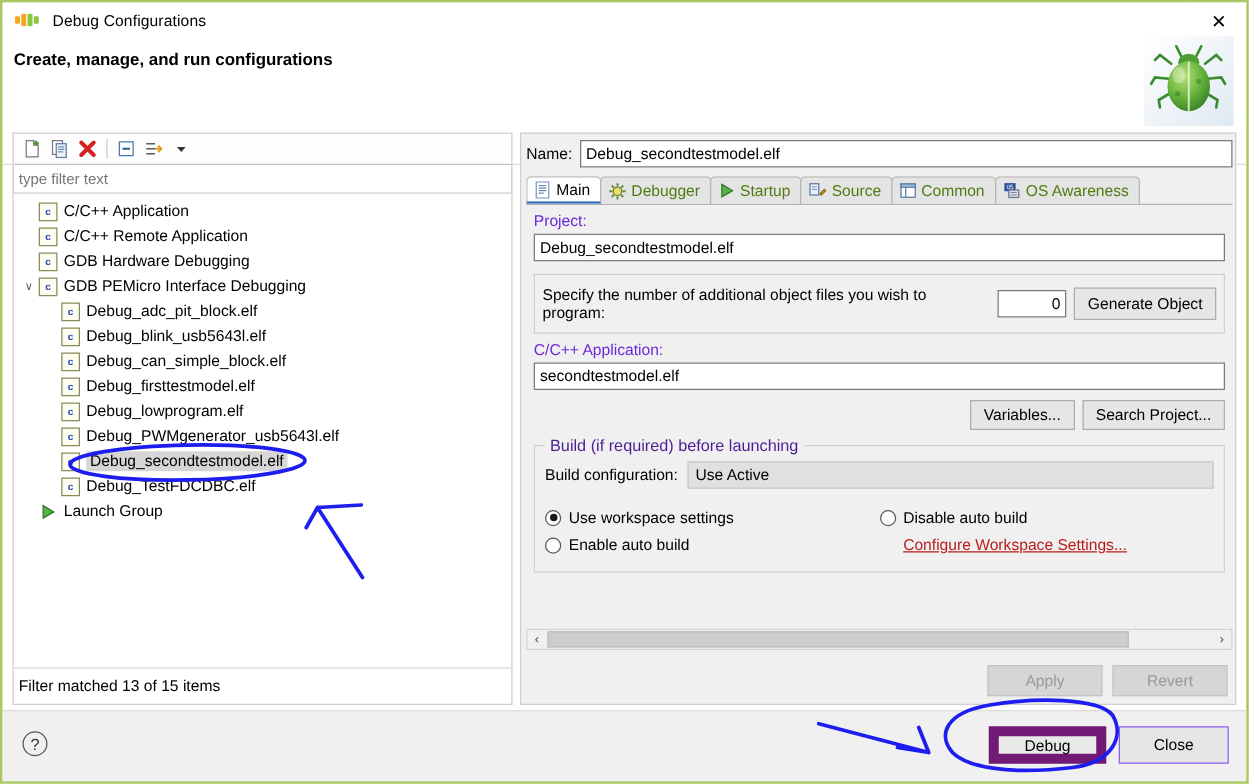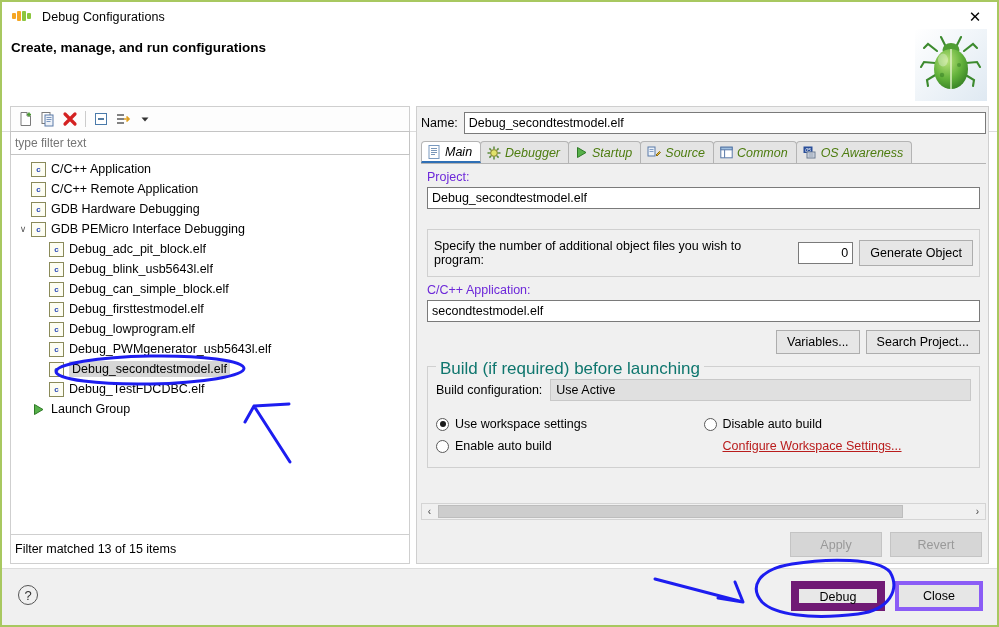--- a/index.html
+++ b/index.html
@@ -148,21 +148,20 @@
     border: 1px solid #7a7a7a; background: #fff;
     font-family: "Liberation Sans", sans-serif; font-size: 12.5px;
     padding: 1px 4px; outline: none;
   }
 
   #tabbar {
     position: absolute; left: 4px; top: 34px;
     width: 565px; height: 23px;
     display: flex; align-items: flex-end;
     border-bottom: 1px solid #b4b4b4;
-    font-style: italic;
   }
   .tab {
     height: 22px; display: flex; align-items: center;
     padding: 0 8px 0 6px;
     font-size: 12.5px; color: #4d7c0f; cursor: pointer;
     border: 1px solid #b4b4b4; border-bottom: none;
     border-radius: 4px 4px 0 0;
     background: #e4e4e4; margin-right: -1px;
     position: relative;
   }
@@ -182,21 +181,21 @@
     font-size: 12.5px; color: #6d28d9; margin: 6px 0 3px 6px;
   }
   .txt-input {
     display: block; margin: 0 6px; height: 22px;
     width: calc(100% - 12px);
     border: 1px solid #7a7a7a; background: #fff;
     font-family: "Liberation Sans", sans-serif; font-size: 12.5px;
     padding: 1px 4px; outline: none;
   }
   #objgroup {
-    margin: 20px 6px 0 6px;
+    margin: 10px 6px 0 6px;
     border: 1px solid #d0d0d0;
     background: #f0f0f0;
     height: 48px;
     display: flex; align-items: center; padding: 0 6px;
   }
   #obj-label { font-size: 12.5px; color: #000; }
   #obj-count {
     margin-left: 8px; width: 55px; height: 22px;
     border: 1px solid #7a7a7a; background: #fff;
     font-family: "Liberation Sans", sans-serif; font-size: 12.5px;
@@ -219,21 +218,21 @@
   #buildgroup {
     margin: 12px 6px 0 6px;
     border: 1px solid #d0d0d0;
     padding: 8px 8px 10px 8px;
     position: relative;
     background: #f0f0f0;
   }
   #build-legend {
     position: absolute; top: -8px; left: 8px;
     background: #f0f0f0; padding: 0 4px;
-    font-size: 17px; color: #0f766e;
+    font-size: 13px; color: #4c1d95;
   }
   #buildcfg-row { display: flex; align-items: center; margin-top: 4px; }
   #buildcfg-label { font-size: 12.5px; color: #000; margin-right: 8px; }
   #buildcfg-value {
     flex: 1; height: 22px; background: #e0e0e0; border: 1px solid #c8c8c8;
     display: flex; align-items: center; padding-left: 5px;
     font-size: 12.5px; color: #000;
   }
   #radios { display: flex; margin-top: 12px; }
   .radcol { width: 50%; }
@@ -295,21 +294,21 @@
     display: flex; gap: 10px;
   }
   #debug-button {
     width: 94px; height: 30px;
     border: 8px solid #701a75; background: #e8e8e8;
     font-size: 12.5px; font-family: "Liberation Sans", sans-serif;
     cursor: pointer; color: #000;
   }
   #close-button {
     width: 88px; height: 30px;
-    border: 4px solid #8b5cf6; background: #e6e6e6;
+    border: 1px solid #8b5cf6; background: #e6e6e6;
     font-size: 12.5px; font-family: "Liberation Sans", sans-serif;
     cursor: pointer; color: #000; text-align: center;
   }
 
   
   #annotations {
     position: absolute; left: 0; top: 0;
     width: 999px; height: 627px; pointer-events: none;
   }
 </style>

